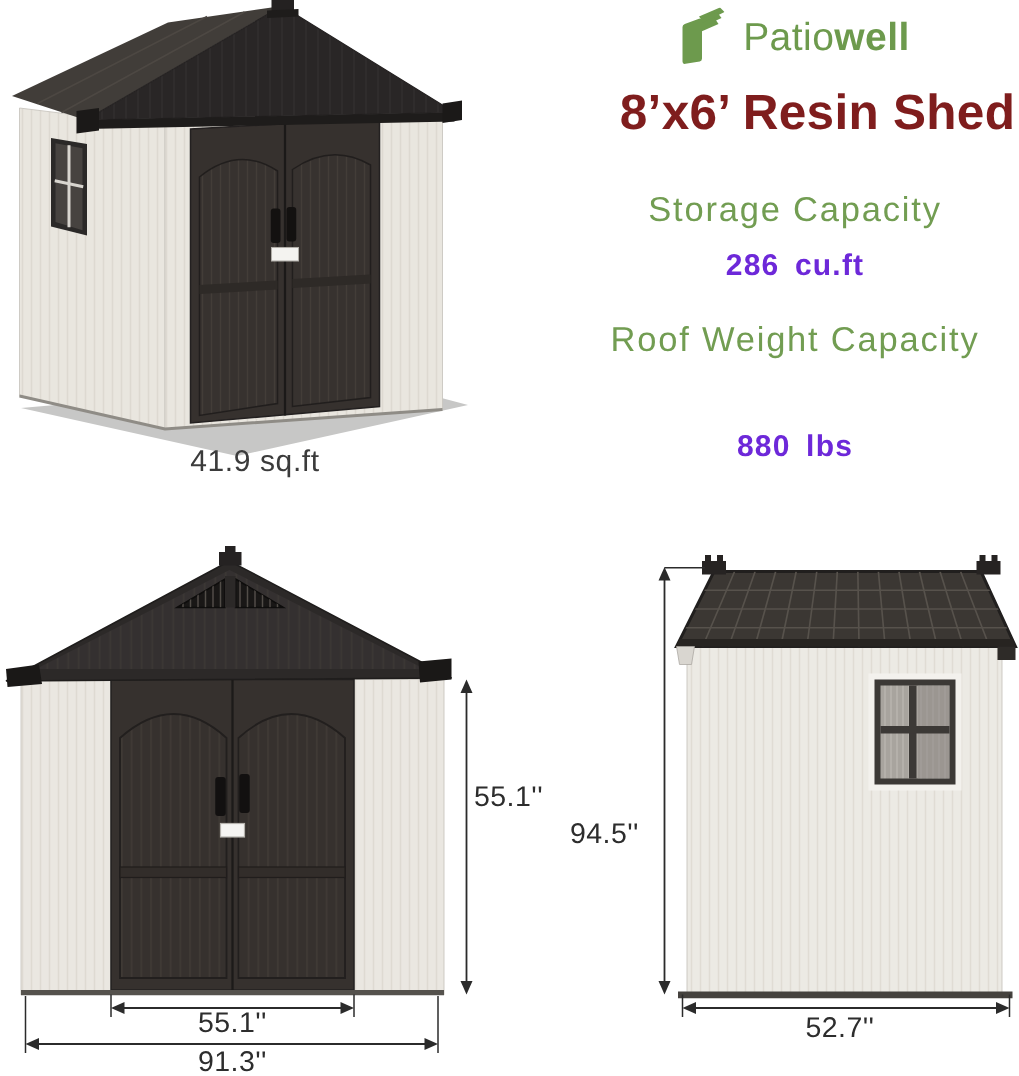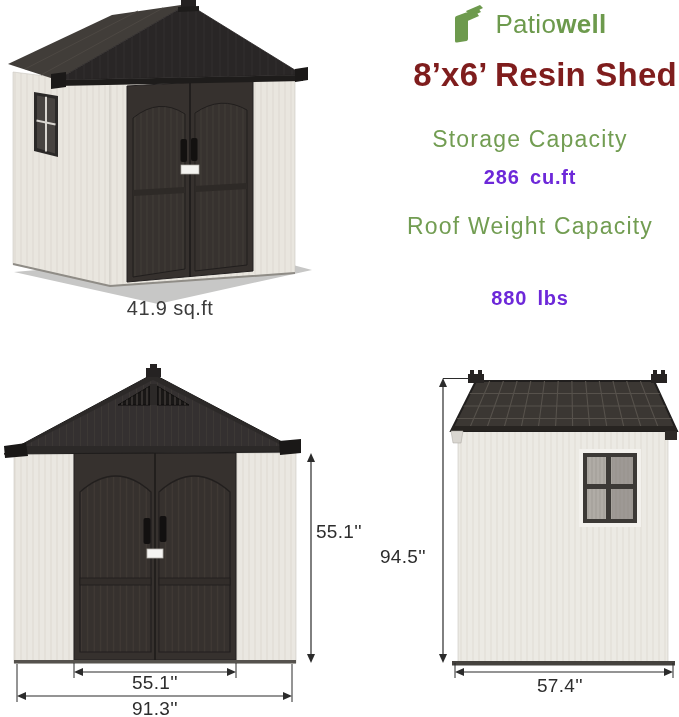--- a/index.html
+++ b/index.html
@@ -290,15 +290,15 @@
       <polygon points="63,303 59,294 67,294"></polygon>
       <polygon points="75,312 84,308 84,316"></polygon>
       <polygon points="293,312 284,308 284,316"></polygon>
     </g>
   </svg>
 
   <div class="dim dim-front-height">55.1''</div>
   <div class="dim dim-side-height">94.5''</div>
   <div class="dim dim-door-width">55.1''</div>
   <div class="dim dim-total-width">91.3''</div>
-  <div class="dim dim-side-depth">57.4''</div>
+  <div class="dim dim-side-depth">52.7''</div>
 
 </div>
 
 </body></html>

